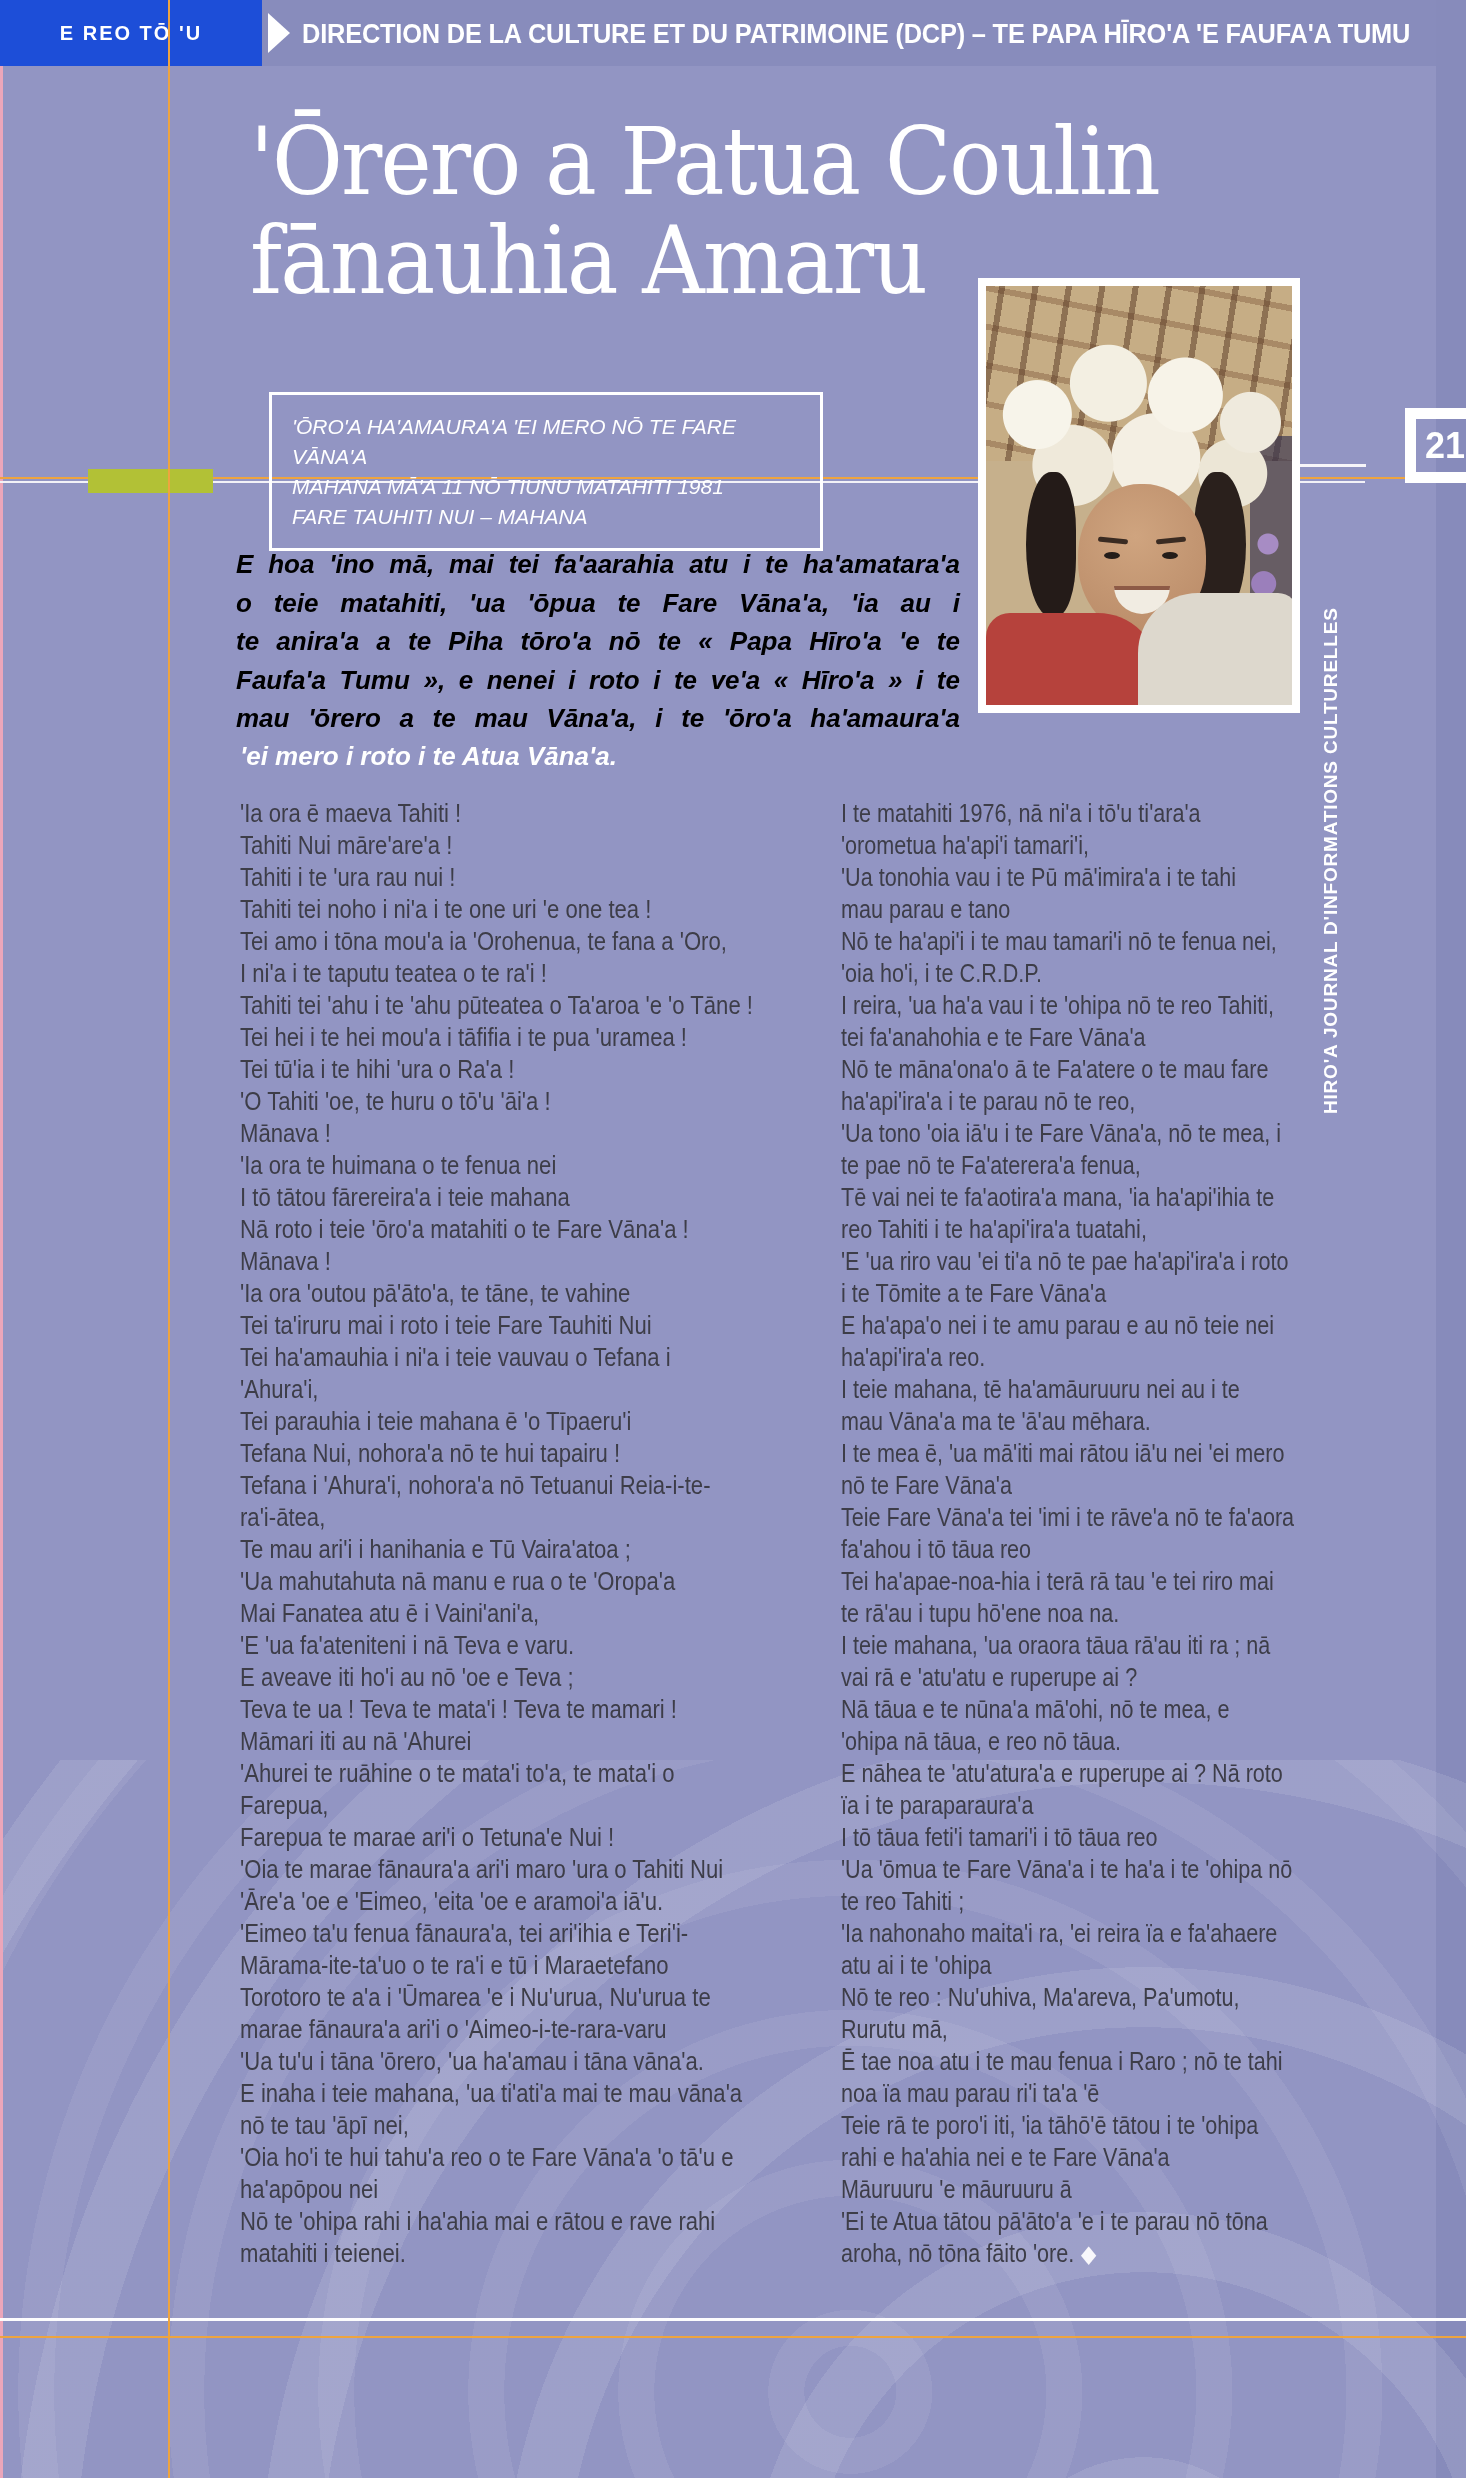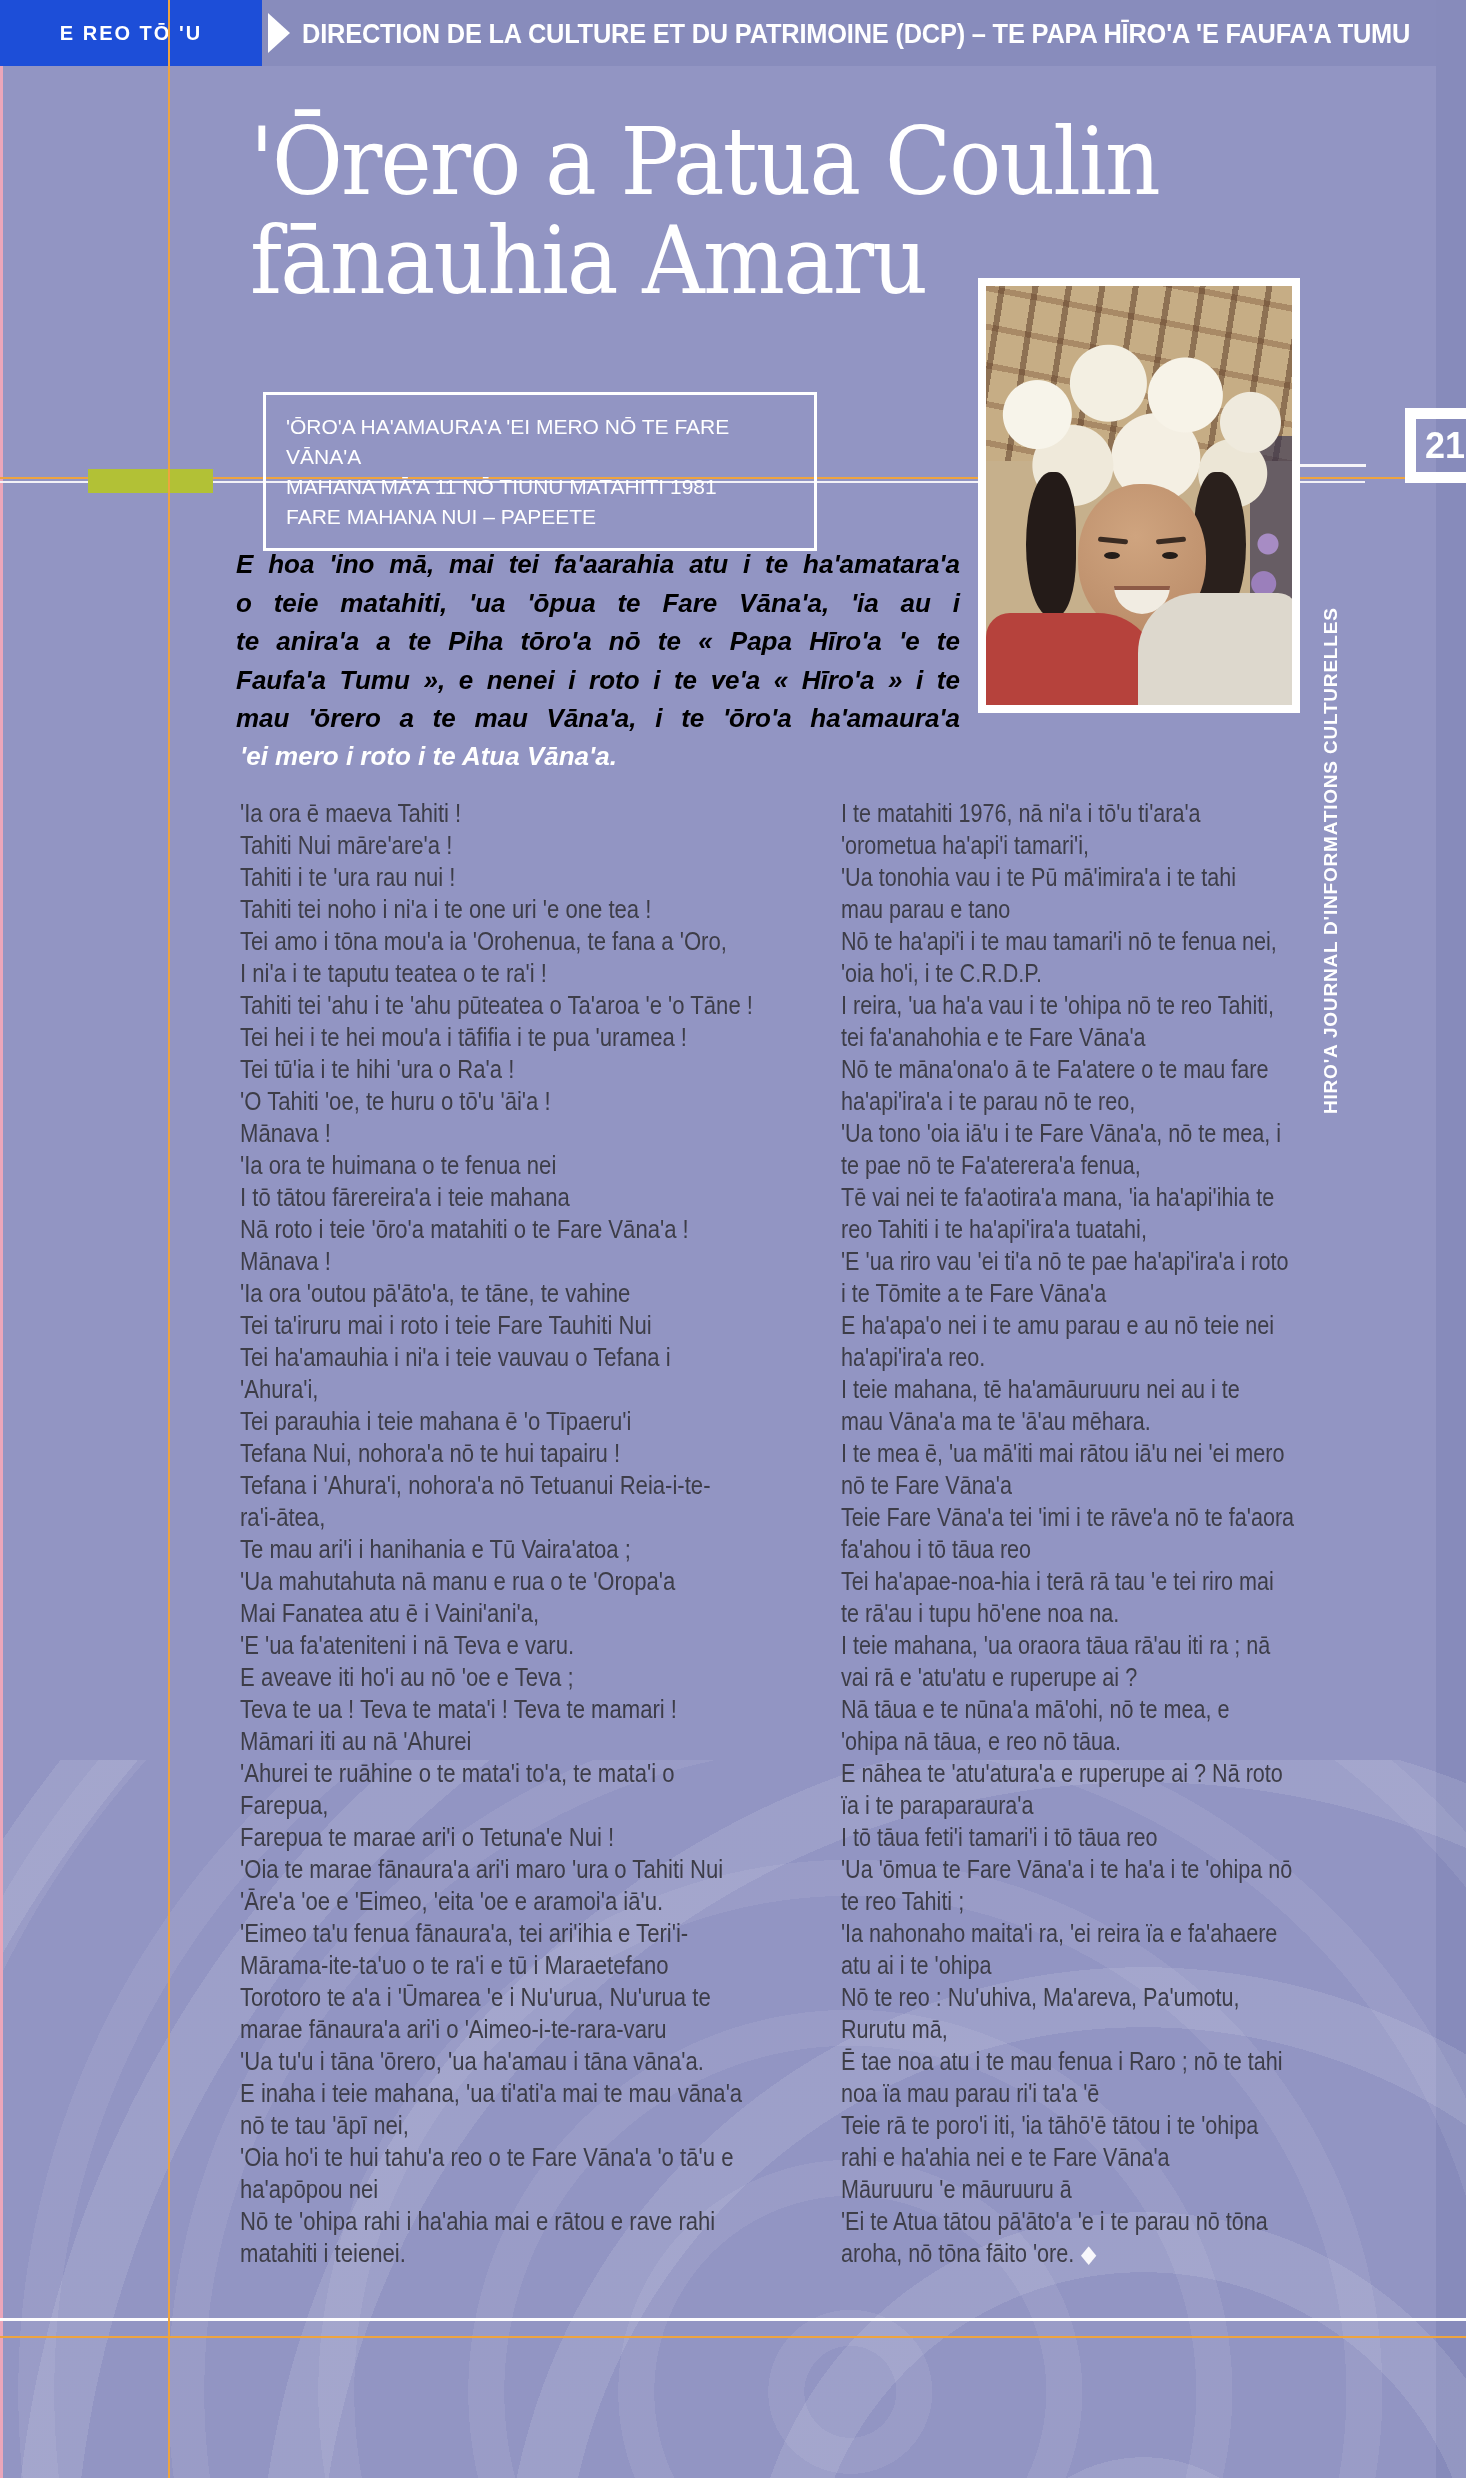--- a/index.html
+++ b/index.html
@@ -33,22 +33,22 @@
     border-top:20px solid transparent;border-bottom:20px solid transparent;border-left:22px solid #fff;}
   .header-title{position:absolute;left:302px;top:19px;z-index:4;color:#fff;font-weight:bold;font-size:27px;
     white-space:nowrap;transform:scaleX(.94);transform-origin:0 0;letter-spacing:-0.2px;}
 
   
   .big-title{position:absolute;left:250px;top:112px;z-index:3;color:#fff;
     font-family:"DejaVu Serif",serif;font-size:94px;line-height:99px;white-space:nowrap;
     transform:scaleX(.92);transform-origin:0 0;letter-spacing:-2px;}
 
   
-  .subtitle-box{position:absolute;left:263px;top:392px;width:508px;z-index:3;border:3px solid #fff;
-    padding:17px 20px 16px 20px;color:#fff;font-size:21px;line-height:30px;}
+  .subtitle-box{position:absolute;left:269px;top:392px;width:508px;z-index:3;border:3px solid #fff;
+    padding:17px 20px 16px 20px;color:#fff;font-style:italic;font-size:21px;line-height:30px;}
 
   
   .intro{position:absolute;left:236px;top:545px;width:724px;z-index:3;color:#000000;
     font-weight:bold;font-style:italic;font-size:26px;line-height:38.5px;
     white-space:pre-line;text-align:justify;text-align-last:justify;}
   .intro-last{position:absolute;left:240px;top:737px;width:724px;z-index:3;color:#fff;
     font-weight:bold;font-style:italic;font-size:26px;line-height:38.5px;}
 
   
   .col{position:absolute;top:797px;z-index:3;color:#3d3d48;font-size:26px;line-height:32px;white-space:pre-line;}
@@ -122,21 +122,21 @@
   <div class="header-title">DIRECTION DE LA CULTURE ET DU PATRIMOINE (DCP) – TE PAPA HĪRO'A 'E FAUFA'A TUMU</div>
 
   <div class="big-title">
     <div>'Ōrero a Patua Coulin</div>
     <div>fānauhia Amaru</div>
   </div>
 
   <div class="subtitle-box">
     <div>'ŌRO'A HA'AMAURA'A 'EI MERO NŌ TE FARE VĀNA'A</div>
     <div>MAHANA MĀ'A 11 NŌ TIUNU MATAHITI 1981</div>
-    <div>FARE MAHANA NUI – PAPEETE</div>
+    <div>FARE TAUHITI NUI – MAHANA</div>
   </div>
 
   <div class="photo">
     <div class="photo-inner">
       <div class="ph-tapa"></div>
       <div class="ph-dark"></div>
       <div class="ph-crown"></div>
       <div class="ph-hair-l"></div>
       <div class="ph-hair-r"></div>
       <div class="ph-face"></div>

